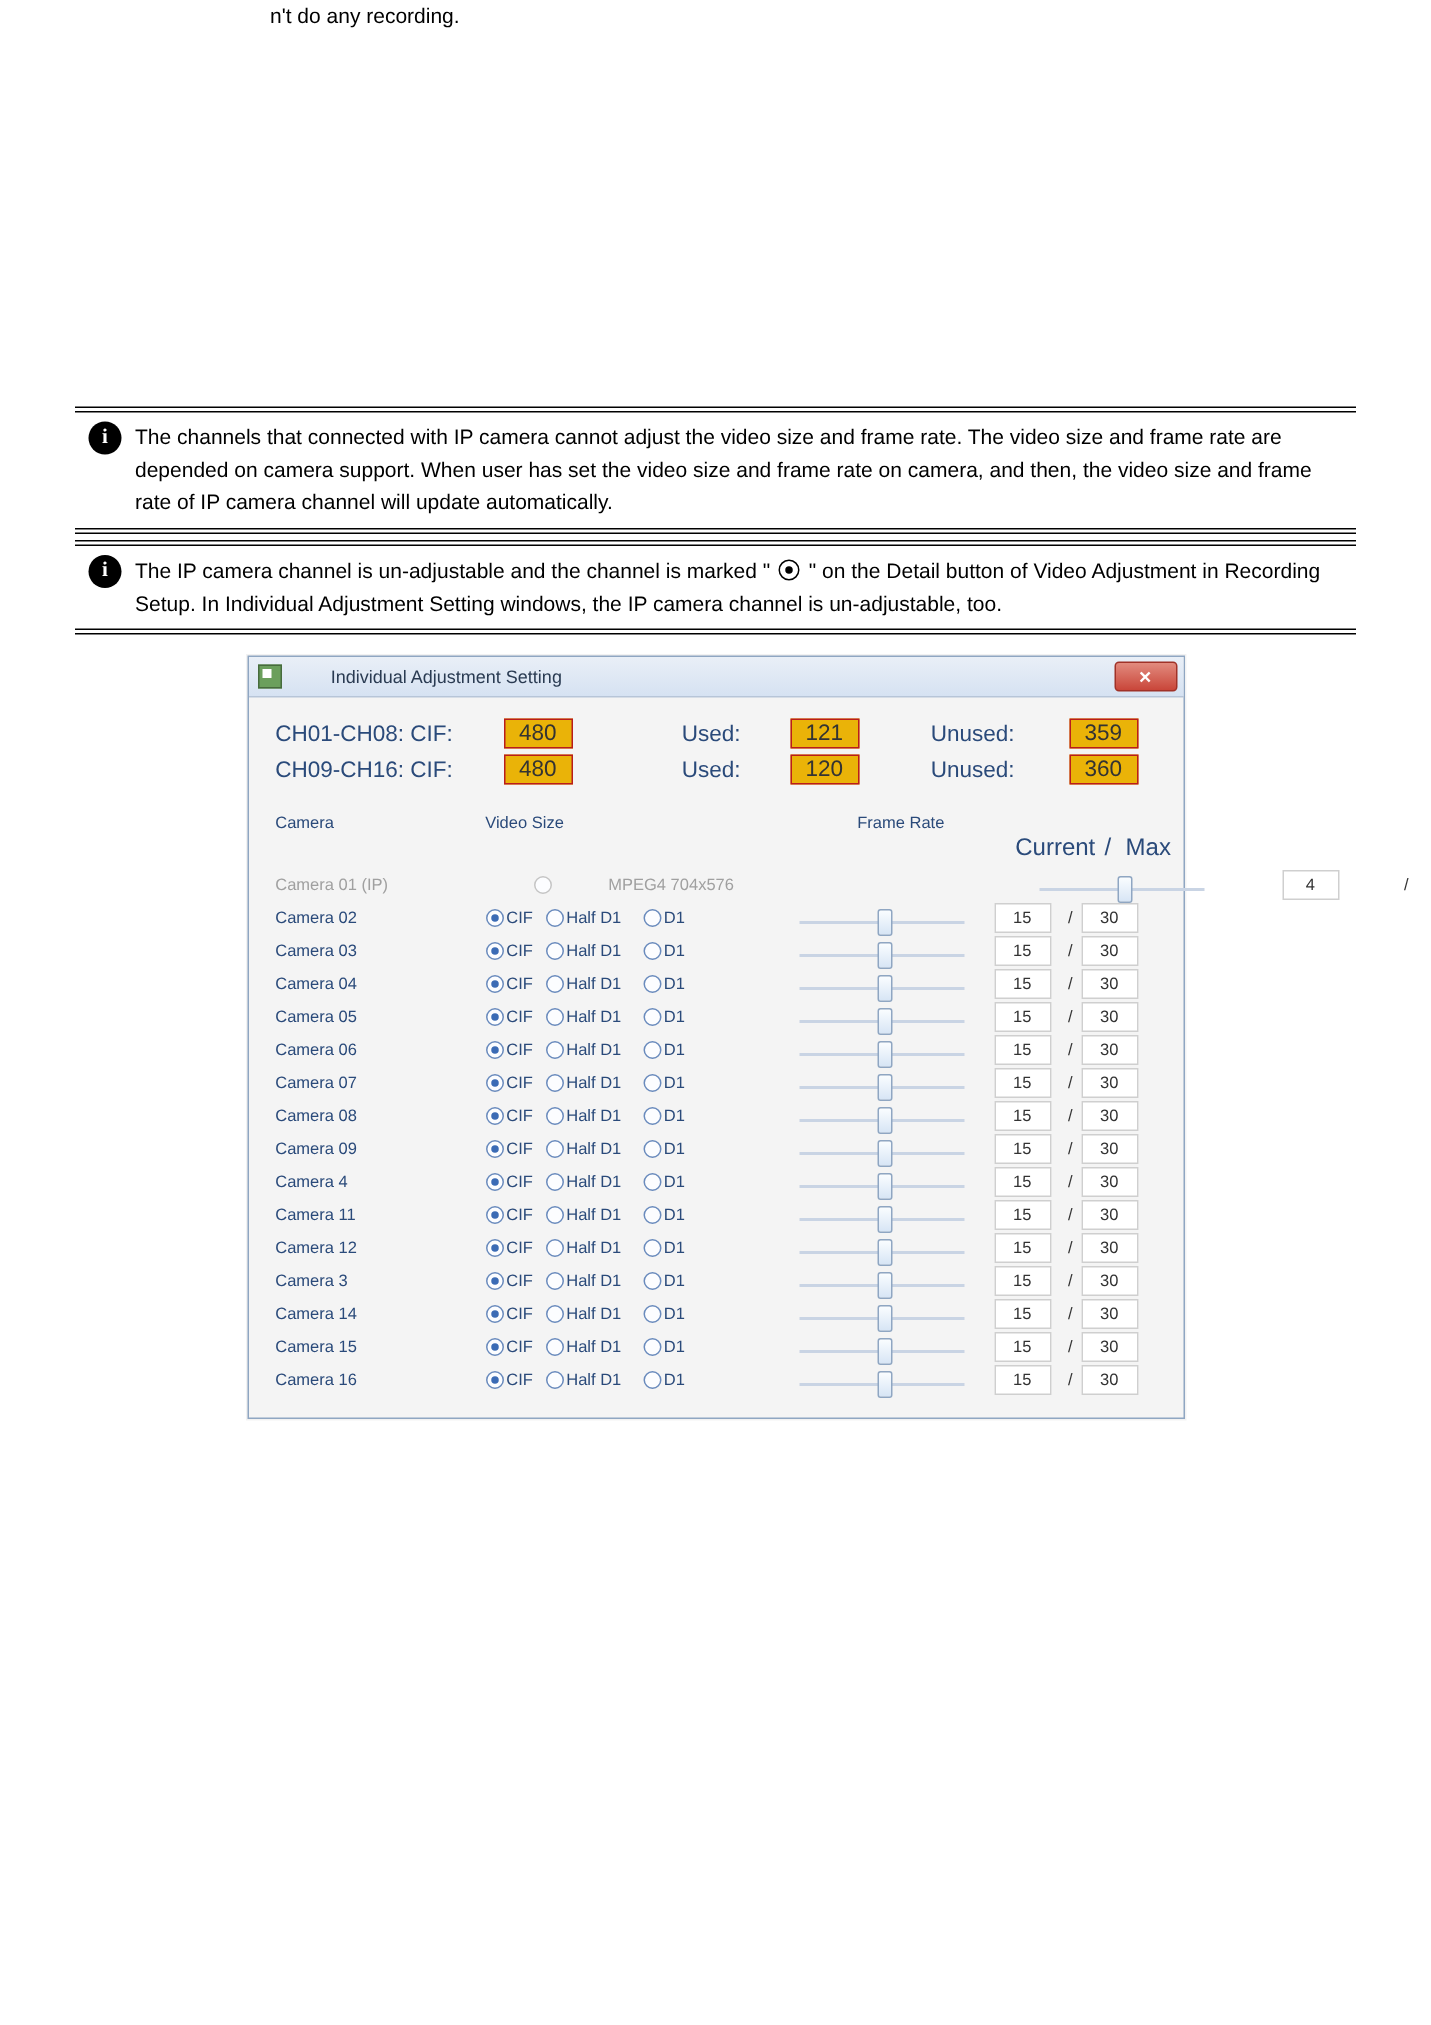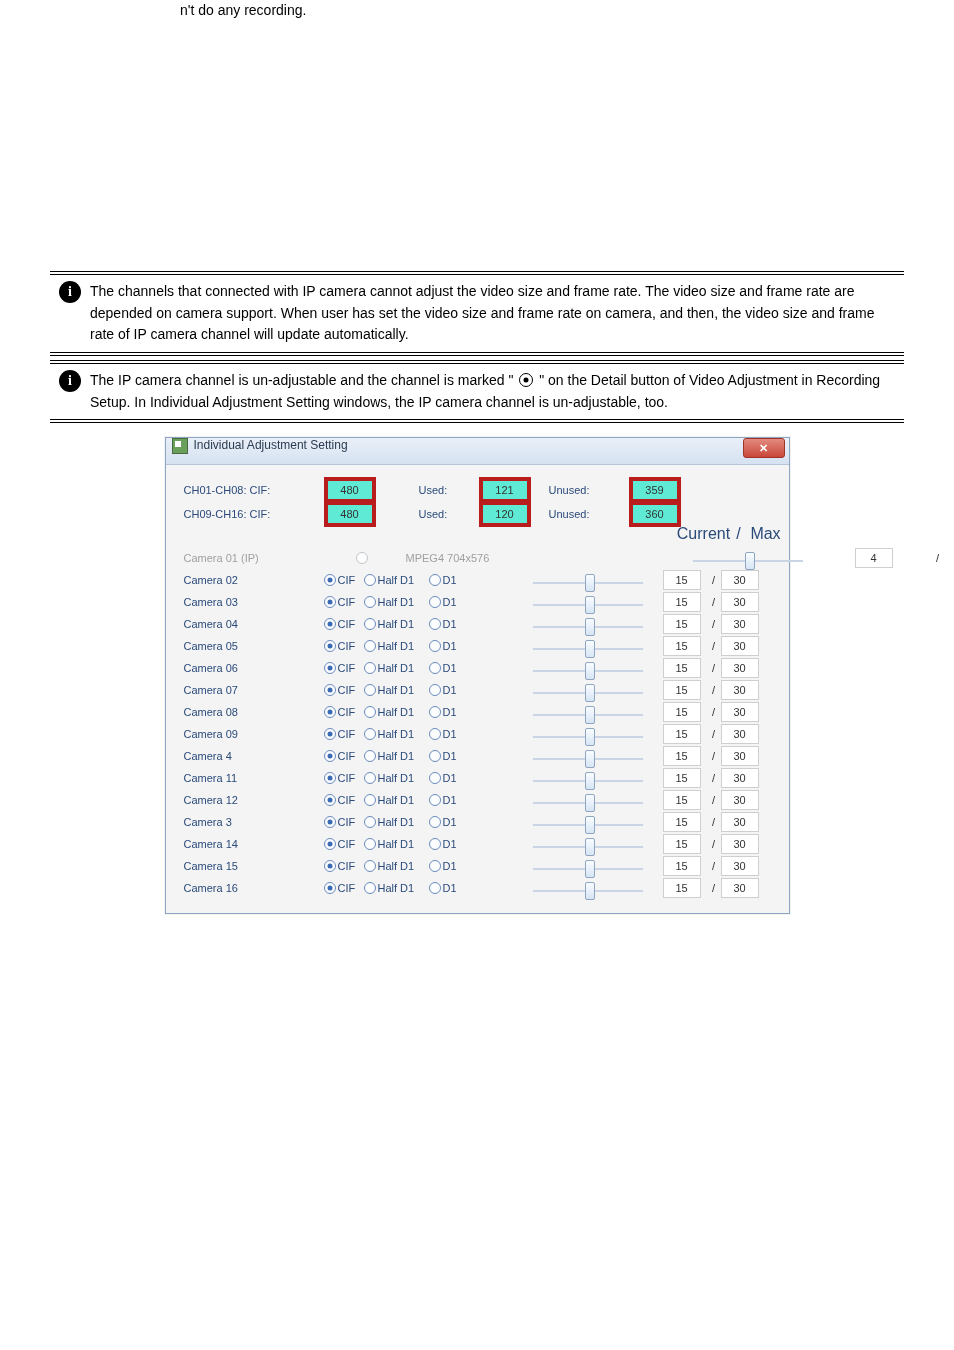--- a/index.html
+++ b/index.html
@@ -89,25 +89,26 @@
     margin: 14px auto 0;
     border: 1px solid #8fa6c2;
     background: #f4f4f4;
     font-family: "Segoe UI", Tahoma, sans-serif;
     font-size: 11px;
     color: #333;
     box-shadow: 0 0 0 1px rgba(0,0,0,0.05);
   }
   .titlebar {
     display: flex;
-    align-items: flex-start;
+    align-items: center;
     height: 26px;
     background: linear-gradient(#e9eff7, #d6e2f2);
     border-bottom: 1px solid #b7c5d8;
     padding-left: 6px;
+    gap: 27px;
   }
   .titlebar-icon {
     width: 14px;
     height: 14px;
     background: #6b9f5c;
     margin-right: 6px;
     border: 1px solid #476b3d;
     position: relative;
   }
   .titlebar-icon::after {
@@ -136,28 +137,28 @@
     font-weight: bold;
     font-size: 11px;
   }
   .dialog-body {
     padding: 12px 18px 14px 18px;
   }
   .summary-row {
     display: grid;
     grid-template-columns: 140px 75px 20px 60px 50px 20px 80px 55px;
     align-items: center;
-    gap: 0;
-    font-size: 11px;
+    gap: 12px;
+    font-size: 15px;
     color: #2a4a7a;
     height: 24px;
   }
   .valbox {
-    border: 4px solid #b91c1c;
-    background: #5eead4;
+    border: 1px solid #b91c1c;
+    background: #eab308;
     height: 18px;
     width: 44px;
     text-align: center;
     line-height: 18px;
     color: #333;
   }
   .table-header {
     display: grid;
     grid-template-columns: 140px 100px 70px 52px 130px 60px 10px 44px;
     font-size: 11px;
@@ -336,20 +337,30 @@
               <div class="valbox">120</div>
             </div>
     <div></div>
     <div>Unused:</div>
     <div>
               <div class="valbox">360</div>
             </div>
   </div>
         </div>
 
+      <div class="table-header">
+        <div>Camera</div>
+        <div>Video Size</div>
+        <div></div>
+          <div></div>
+        <div style="padding-left:26px;">Frame Rate</div>
+        <div></div>
+          <div></div>
+          <div></div>
+      </div>
       <div class="subhead">
         <div></div>
         <div style="text-align:center;">Current</div>
         <div style="text-align:center;">/</div>
         <div style="text-align:center;">Max</div>
       </div>
 
       <div id="rows-container">
           <div class="camera-row disabled">
     <div>Camera 01 (IP)</div>

